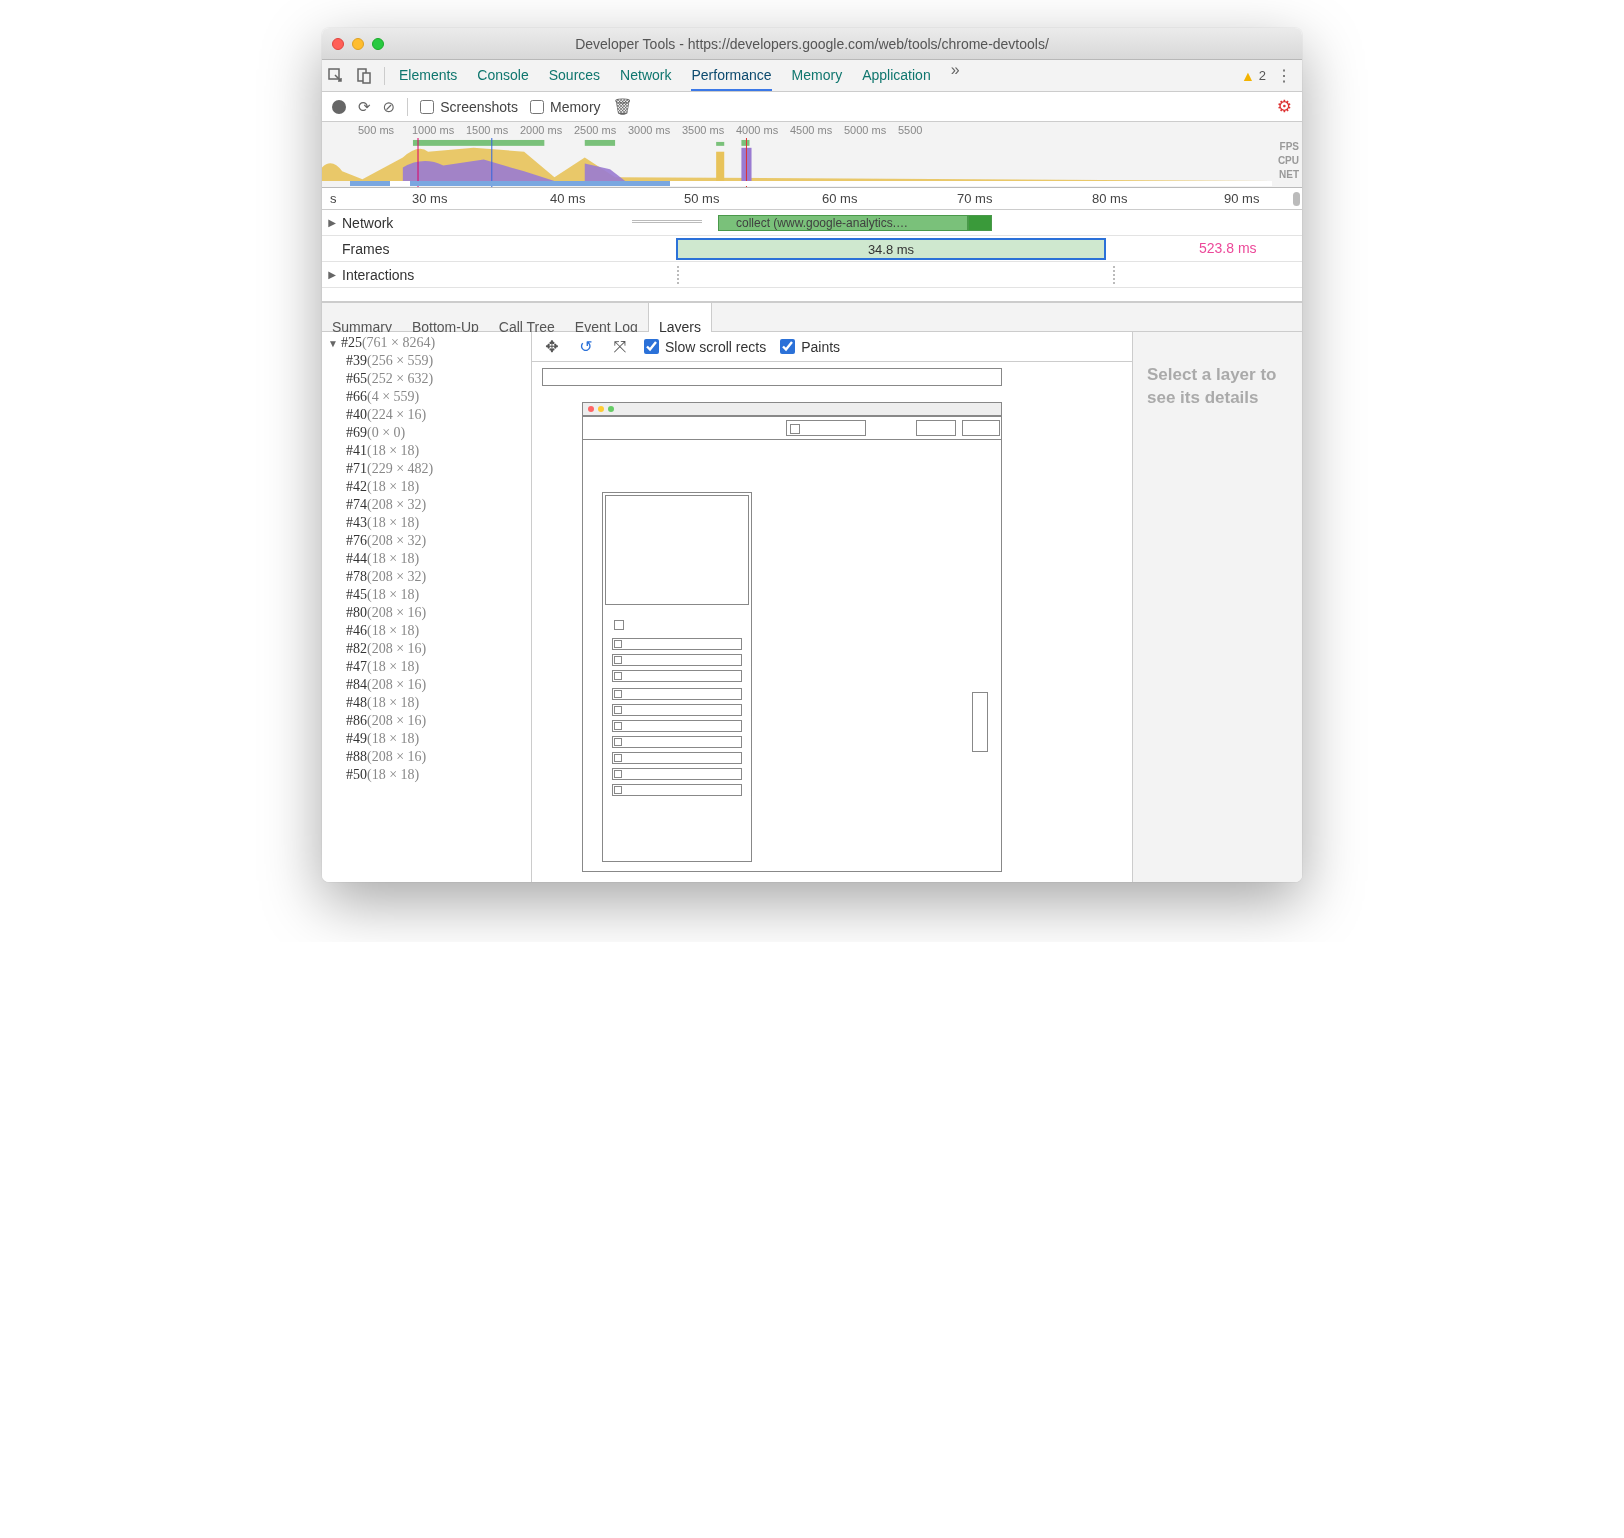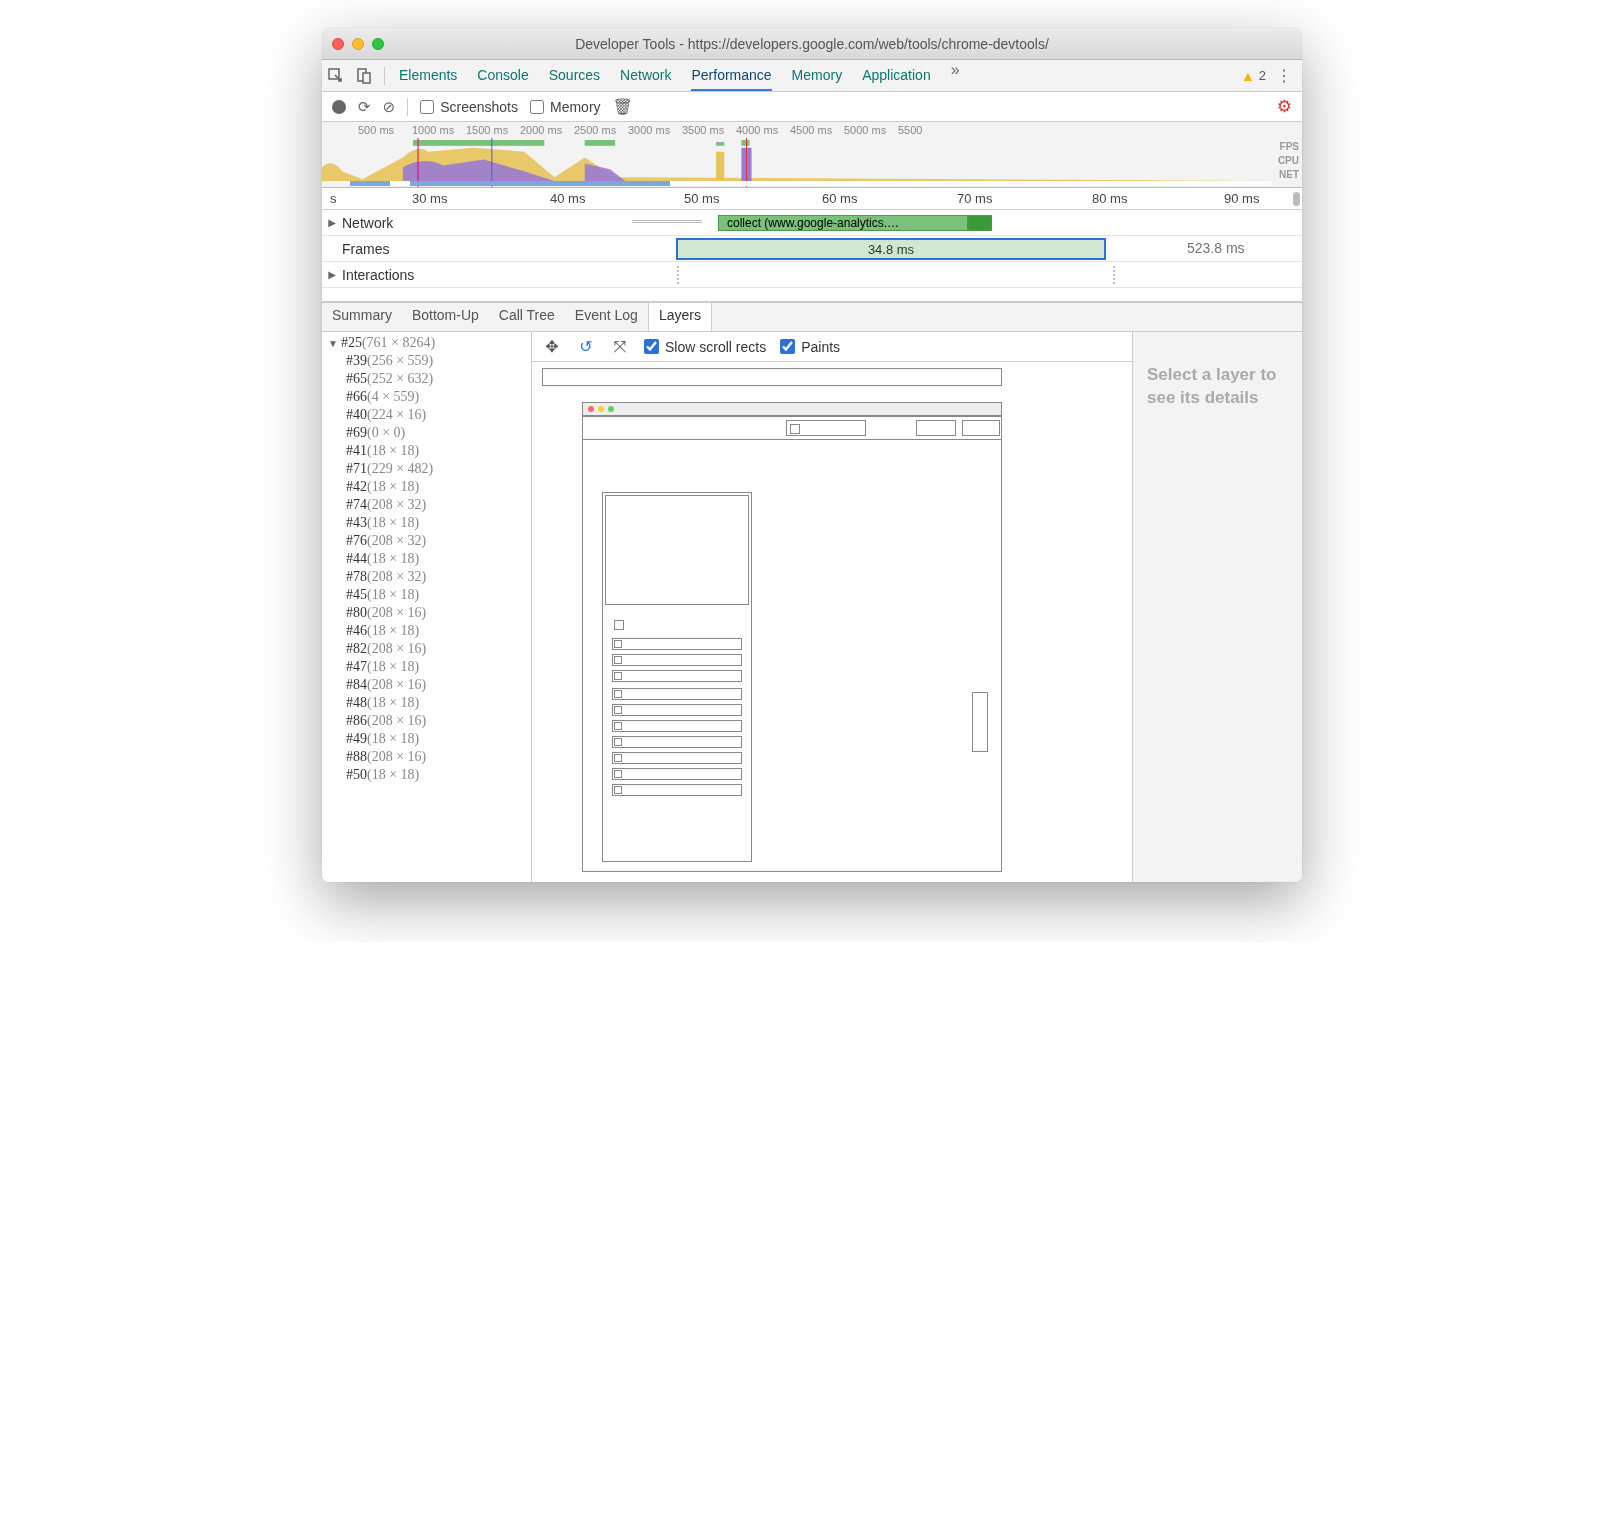--- a/index.html
+++ b/index.html
@@ -43,27 +43,27 @@
   .ruler2 { height:22px; border-bottom:1px solid #ccc; display:flex; align-items:center; font-size:13px; color:#444; position:relative; background:#fff;}
   .ruler2 .rt { position:absolute; }
   .scroll-hint { position:absolute; right:2px; top:4px; width:7px; height:14px; background:#bbb; border-radius:4px; }
 
   .track-row { height:26px; border-bottom:1px solid #e3e3e3; display:flex; align-items:center; font-size:14px; color:#333; background:#fff; position:relative; }
   .track-row .arrow { width:12px; display:inline-block; text-align:center; color:#666; margin-left:4px; font-size:10px;}
   .track-row .tname { margin-left:4px; }
   .track-content { position:absolute; left:300px; right:0; top:0; bottom:0; }
   .dots { position:absolute; top:3px; bottom:3px; width:4px; background-image:radial-gradient(#bbb 1px, transparent 1px); background-size:4px 4px; }
 
-  .net-seg { position:absolute; top:5px; height:16px; background:#7ac17a; border:1px solid #4a994a; font-size:12px; color:#000000; padding-left:8px; overflow:hidden; white-space:nowrap; }
+  .net-seg { position:absolute; top:5px; height:16px; background:#7ac17a; border:1px solid #4a994a; font-size:12px; color:#404040; padding-left:17px; overflow:hidden; white-space:nowrap; }
   .net-seg.dark { background:#3a9a3a; }
   .frame-box { position:absolute; top:2px; height:22px; background:#cfe8cf; border:2px solid #2b71d8; font-size:13px; color:#333; display:flex; align-items:center; justify-content:center; }
-  .frame-time2 { position:absolute; top:4px; font-size:14px; color:#737373; }
+  .frame-time2 { position:absolute; top:4px; font-size:14px; color:#ec4899;margin-left:12px; }
 
   .drawer-tabs { height:30px; border-top:1px solid #ccc; border-bottom:1px solid #ccc; background:#f3f3f3; display:flex; align-items:stretch; font-size:14px; color:#555; }
-  .drawer-tabs .dt { padding:4px 10px; cursor:default; }
+  .drawer-tabs .dt { padding:16px 10px; cursor:default; }
   .drawer-tabs .dt.active { background:#fff; border-left:1px solid #ccc; border-right:1px solid #ccc; color:#333; }
 
   .layers-area { display:flex; height:550px; }
   .layer-tree { width:210px; border-right:1px solid #ccc; overflow:hidden; font-size:14px; color:#333; padding-top:2px; background:#fff; }
   .lt-row { padding:1px 0 1px 6px; white-space:nowrap;font-family:Liberation Serif, serif; }
   .lt-row .dim { color:#888; }
   .lt-root::before { content:"▼"; font-size:10px; color:#666; margin-right:3px; }
   .lt-child { padding-left:24px; }
 
   .layer-main { flex:1; display:flex; }

